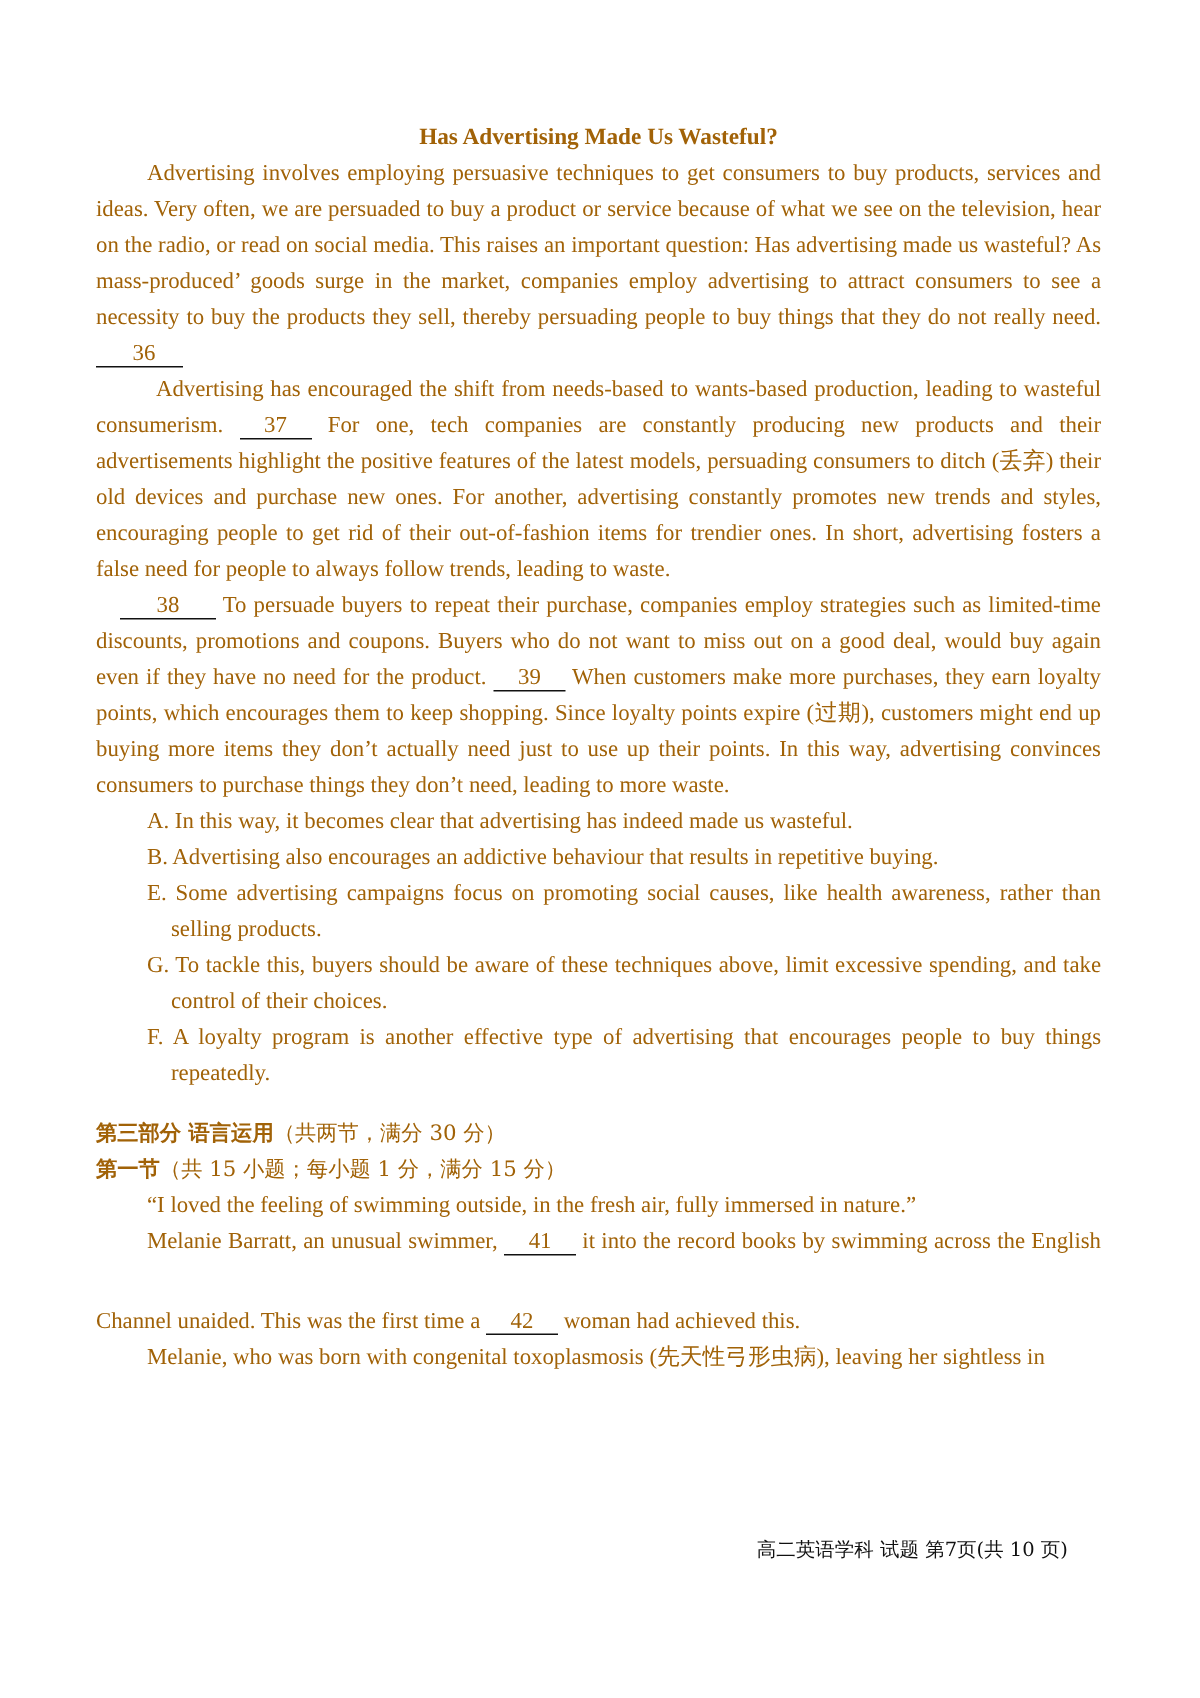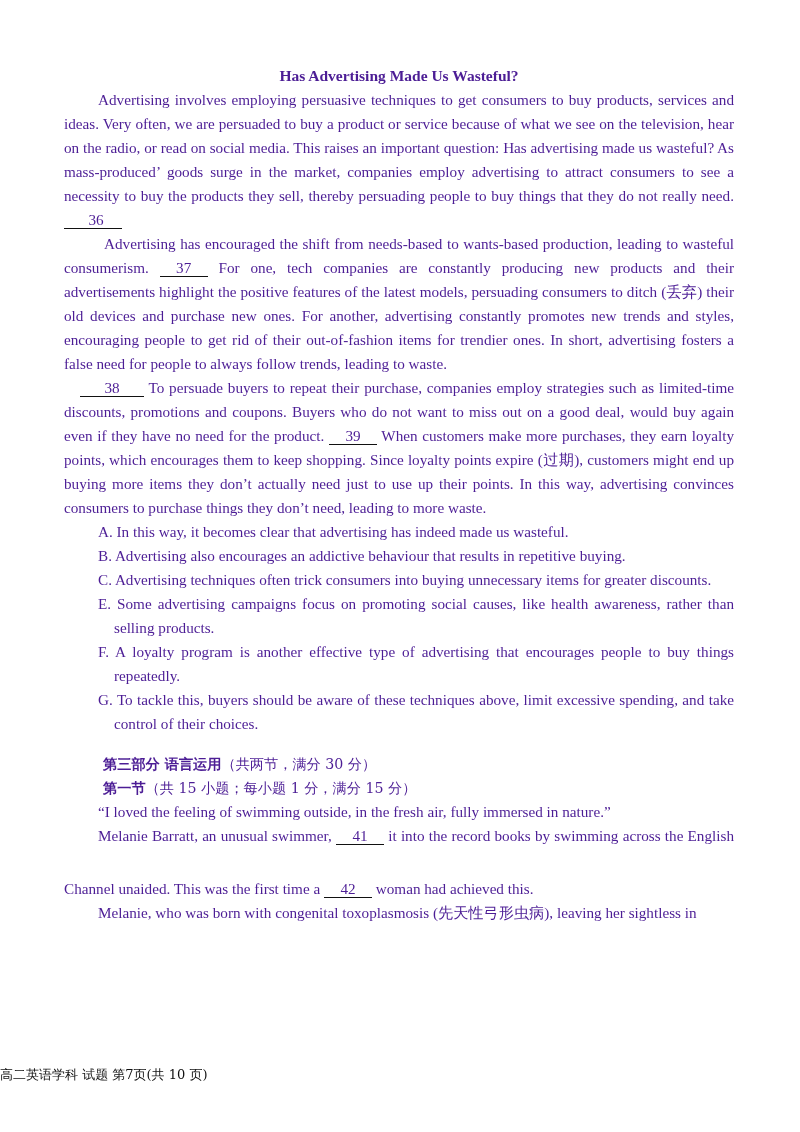--- a/index.html
+++ b/index.html
@@ -1,63 +1,62 @@
 <!DOCTYPE html>
 <html><head>
 <meta charset="utf-8">
 <style>
   html, body { margin: 0; padding: 0; background: #ffffff; }
   body { width: 800px; height: 1132px; position: relative; overflow: hidden; }
   .page {
-    position: absolute; left: 64px; top: 64px; width: 670px;
+    position: absolute; left: 64px; top: 80px; width: 670px;
     font-family: "Liberation Serif", "DejaVu Serif", serif;
-    font-size: 15.2px; line-height: 24px; color: #4c1d95;
+    font-size: 15.2px; line-height: 24px; color: #a16207;
   }
   .title { text-align: center; font-weight: bold; font-size: 15.5px; height: 24px; }
   .para { text-align: justify; text-indent: 34px; margin: 0; }
   .para.p1 { text-indent: 34px; }
   .para.p2 { text-indent: 40px; }
   .blank { display: inline-block; border-bottom: 1.2px solid #111; line-height: 17px; text-align: center; text-indent: 0; }
   .blank.b36 { width: 52px; padding-left: 6px; }
   .blank.b37 { width: 48px; }
   .blank.b38 { width: 52px; padding-left: 6px; padding-right: 6px; }
   .blank.b39 { width: 48px; }
   .blank.b40 { width: 48px; }
   .blank.b41 { width: 48px; }
   .blank.b42 { width: 48px; margin-top: 32px; }
   .options { margin: 0; padding: 0; list-style: none; }
   .option { padding-left: 50px; text-indent: -16px; text-align: justify; margin-left: 0; }
   .section-head { font-family: "DejaVu Sans", sans-serif; font-size: 14.2px; margin-top: 16px; line-height: 24px; }
-  .section-head b { font-weight: bold; margin-left: 39px; }
+  .section-head b { font-weight: bold; }
   .section-head .light { font-family: "DejaVu Serif", serif; font-weight: normal; }
   .footer {
-    position: absolute; top: 1066px; left: 0; width: 712px; text-align: left;
+    position: absolute; top: 1024px; left: 0; width: 712px; text-align: right;
     font-family: "DejaVu Serif", serif; font-size: 13px; color: #111;
   }
 </style>
 </head>
 <body>
 
 <div class="page">
   <div class="title">Has Advertising Made Us Wasteful?</div>
 
   <p class="para p1"><span>Advertising involves employing persuasive techniques to get consumers to buy products, services and ideas. Very often, we are persuaded to buy a product or service because of what we see on the television, hear on the radio, or read on social media. This raises an important question: Has advertising made us wasteful? As mass-produced’ goods surge in the market, companies employ advertising to attract consumers to see a necessity to buy the products they sell, thereby persuading people to buy things that they do not really need. </span><span class="blank b36">36</span></p>
 
   <p class="para p2"><span>Advertising has encouraged the shift from needs-based to wants-based production, leading to wasteful consumerism. </span><span class="blank b37">37</span><span> For one, tech companies are constantly producing new products and their advertisements highlight the positive features of the latest models, persuading consumers to ditch (丢弃) their old devices and purchase new ones. For another, advertising constantly promotes new trends and styles, encouraging people to get rid of their out-of-fashion items for trendier ones. In short, advertising fosters a false need for people to always follow trends, leading to waste.</span></p>
 
   <p class="para" style="text-indent:16px"><span class="blank b38">38</span><span> To persuade buyers to repeat their purchase, companies employ strategies such as limited-time discounts, promotions and coupons. Buyers who do not want to miss out on a good deal, would buy again even if they have no need for the product. </span><span class="blank b39">39</span><span> When customers make more purchases, they earn loyalty points, which encourages them to keep shopping. Since loyalty points expire (过期), customers might end up buying more items they don’t actually need just to use up their points. In this way, advertising convinces consumers to purchase things they don’t need, leading to more waste.</span></p>
 
 
   <ul class="options">
     <li class="option">A. In this way, it becomes clear that advertising has indeed made us wasteful.</li>
     <li class="option">B. Advertising also encourages an addictive behaviour that results in repetitive buying.</li>
-    <li class="option">C. Advertising techniques often trick consumers into buying unnecessary items for greater discounts.</li>
     <li class="option">E. Some advertising campaigns focus on promoting social causes, like health awareness, rather than selling products.</li>
+    <li class="option">G. To tackle this, buyers should be aware of these techniques above, limit excessive spending, and take control of their choices.</li>
     <li class="option">F. A loyalty program is another effective type of advertising that encourages people to buy things repeatedly.</li>
-    <li class="option">G. To tackle this, buyers should be aware of these techniques above, limit excessive spending, and take control of their choices.</li>
   </ul>
 
   <div class="section-head"><b>第三部分  语言运用</b><span class="light">（共两节，满分 30 分）</span></div>
   <div class="section-head" style="margin-top:0"><b>第一节</b><span class="light">（共 15 小题；每小题 1 分，满分 15 分）</span></div>
 
   <p class="para p1">“I loved the feeling of swimming outside, in the fresh air, fully immersed in nature.”</p>
   <p class="para p1"><span>Melanie Barratt, an unusual swimmer, </span><span class="blank b41">41</span><span> it into the record books by swimming across the English Channel unaided. This was the first time a </span><span class="blank b42">42</span><span> woman had achieved this.</span></p>
   <p class="para p1">Melanie, who was born with congenital toxoplasmosis (先天性弓形虫病), leaving her sightless in</p>
 </div>
 

